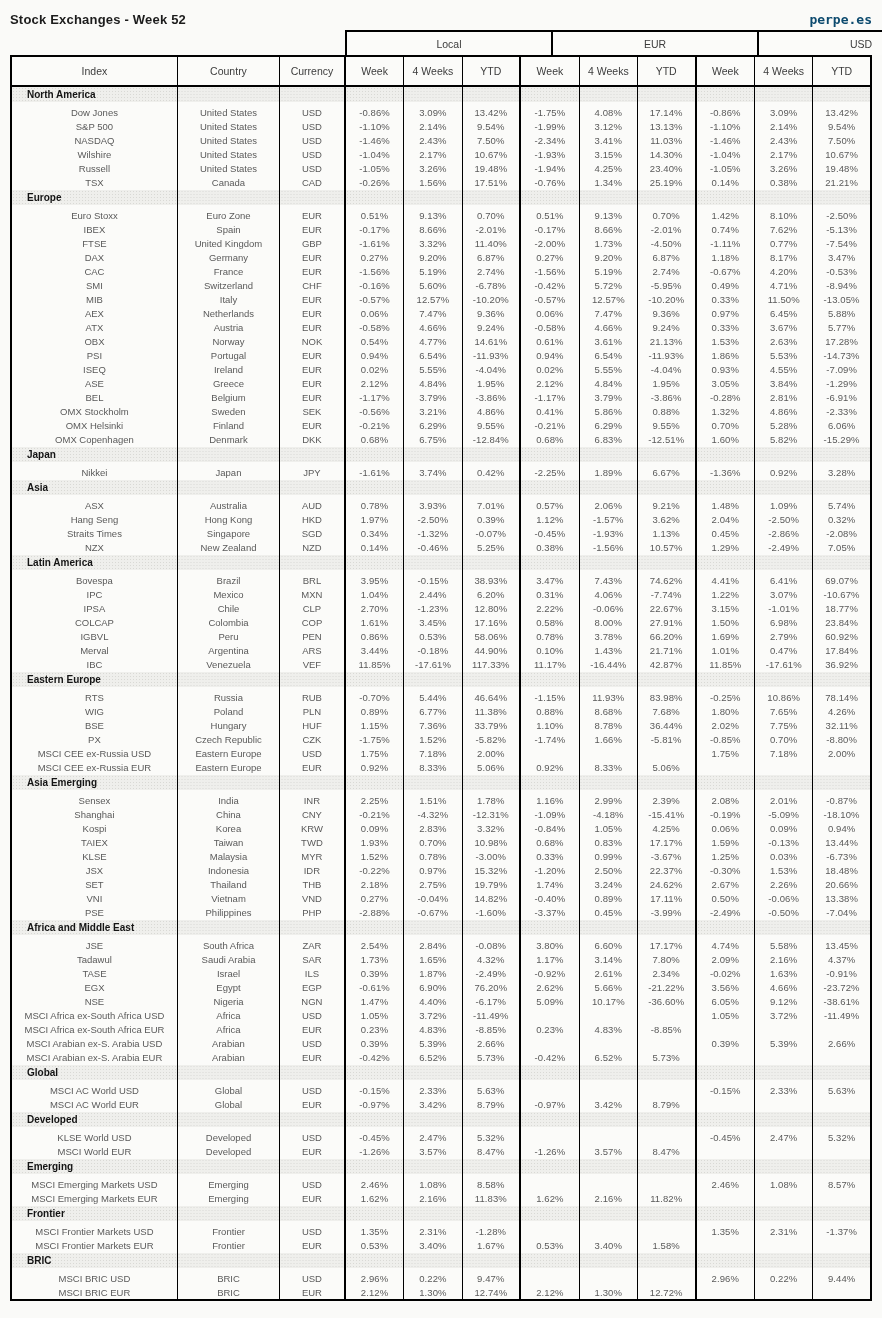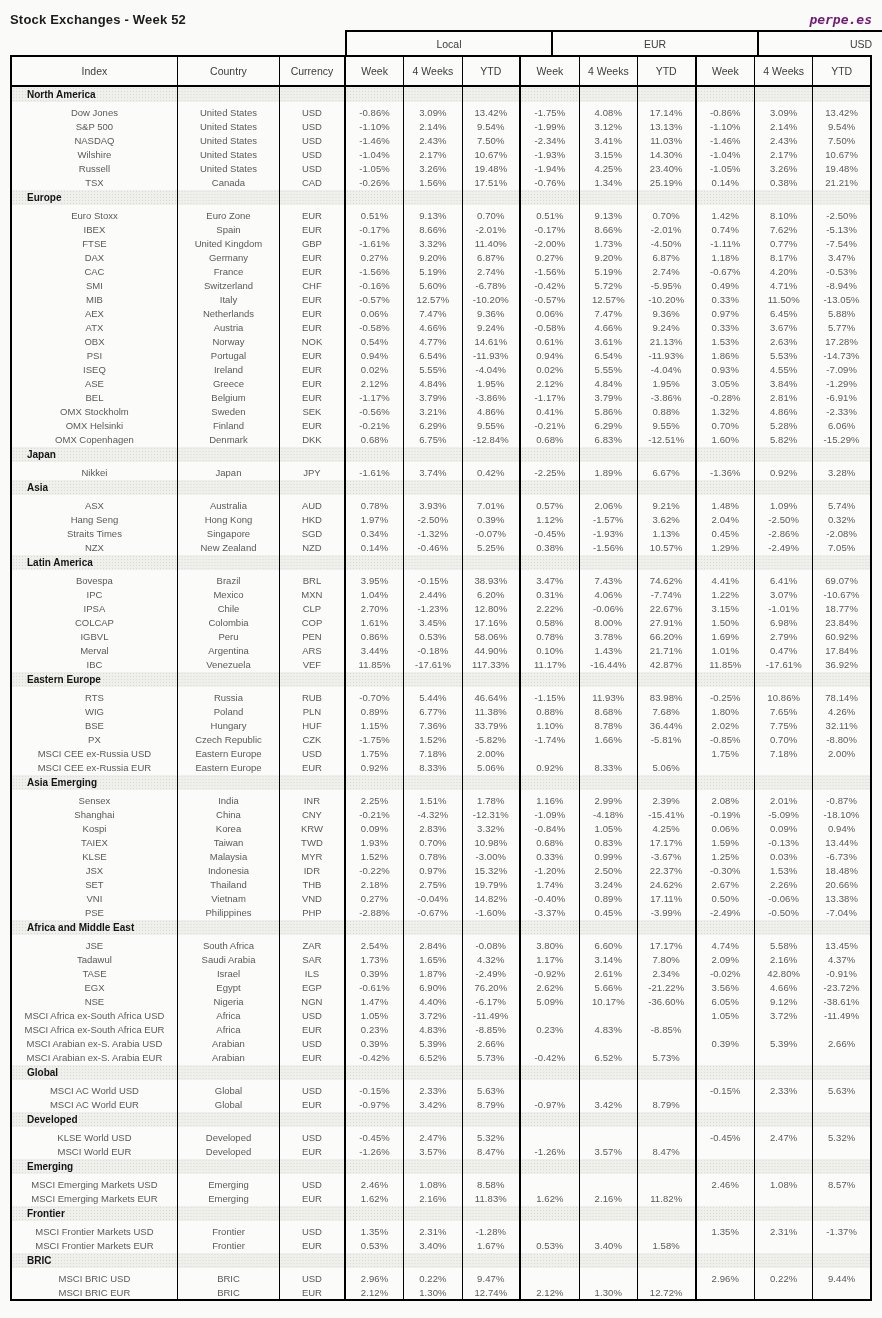--- a/index.html
+++ b/index.html
@@ -8,22 +8,22 @@
     background:#fafaf8;
     font-family:"Liberation Sans", sans-serif;
     -webkit-font-smoothing:antialiased;
   }
   .topbar{
     display:flex;justify-content:space-between;align-items:flex-end;
     padding:6px 10px 3px 10px;height:21px;box-sizing:content-box;
   }
   .title{font-weight:bold;font-size:13px;color:#1c1c1c;letter-spacing:.2px;text-align:center;}
   .brand{
-    font-family:"DejaVu Sans Mono", monospace;font-style:italic;font-weight:bold;
-    font-size:13px;color:#701a75;
+    font-family:"DejaVu Sans Mono", monospace;font-weight:bold;
+    font-size:13px;color:#0c4a6e;
   }
   .groups-row{margin-left:345px;width:620px;display:flex;box-sizing:border-box;}
   .groupbox{
     flex:1;border:2px solid #000;border-bottom:none;margin-right:-2px;
     text-align:center;font-size:10.5px;color:#3c3c3c;
     padding:6px 0 5px 0;background:#fbfbf9;box-sizing:border-box;
   }
   .groupbox:last-child{margin-right:0;}
   table{
     border-collapse:collapse;table-layout:fixed;width:862px;margin-left:10px;
@@ -1154,21 +1154,21 @@
         <td class="c0">TASE</td>
         <td class="c1">Israel</td>
         <td class="c2">ILS</td>
         <td class="c3 val pos">0.39%</td>
         <td class="c4 val pos">1.87%</td>
         <td class="c5 val neg">-2.49%</td>
         <td class="c6 val neg">-0.92%</td>
         <td class="c7 val pos">2.61%</td>
         <td class="c8 val pos">2.34%</td>
         <td class="c9 val neg">-0.02%</td>
-        <td class="c10 val pos">42.80%</td>
+        <td class="c10 val pos">1.63%</td>
         <td class="c11 val neg">-0.91%</td>
       </tr>
       <tr class="data">
         <td class="c0">EGX</td>
         <td class="c1">Egypt</td>
         <td class="c2">EGP</td>
         <td class="c3 val neg">-0.61%</td>
         <td class="c4 val pos">6.90%</td>
         <td class="c5 val pos">76.20%</td>
         <td class="c6 val pos">2.62%</td>

